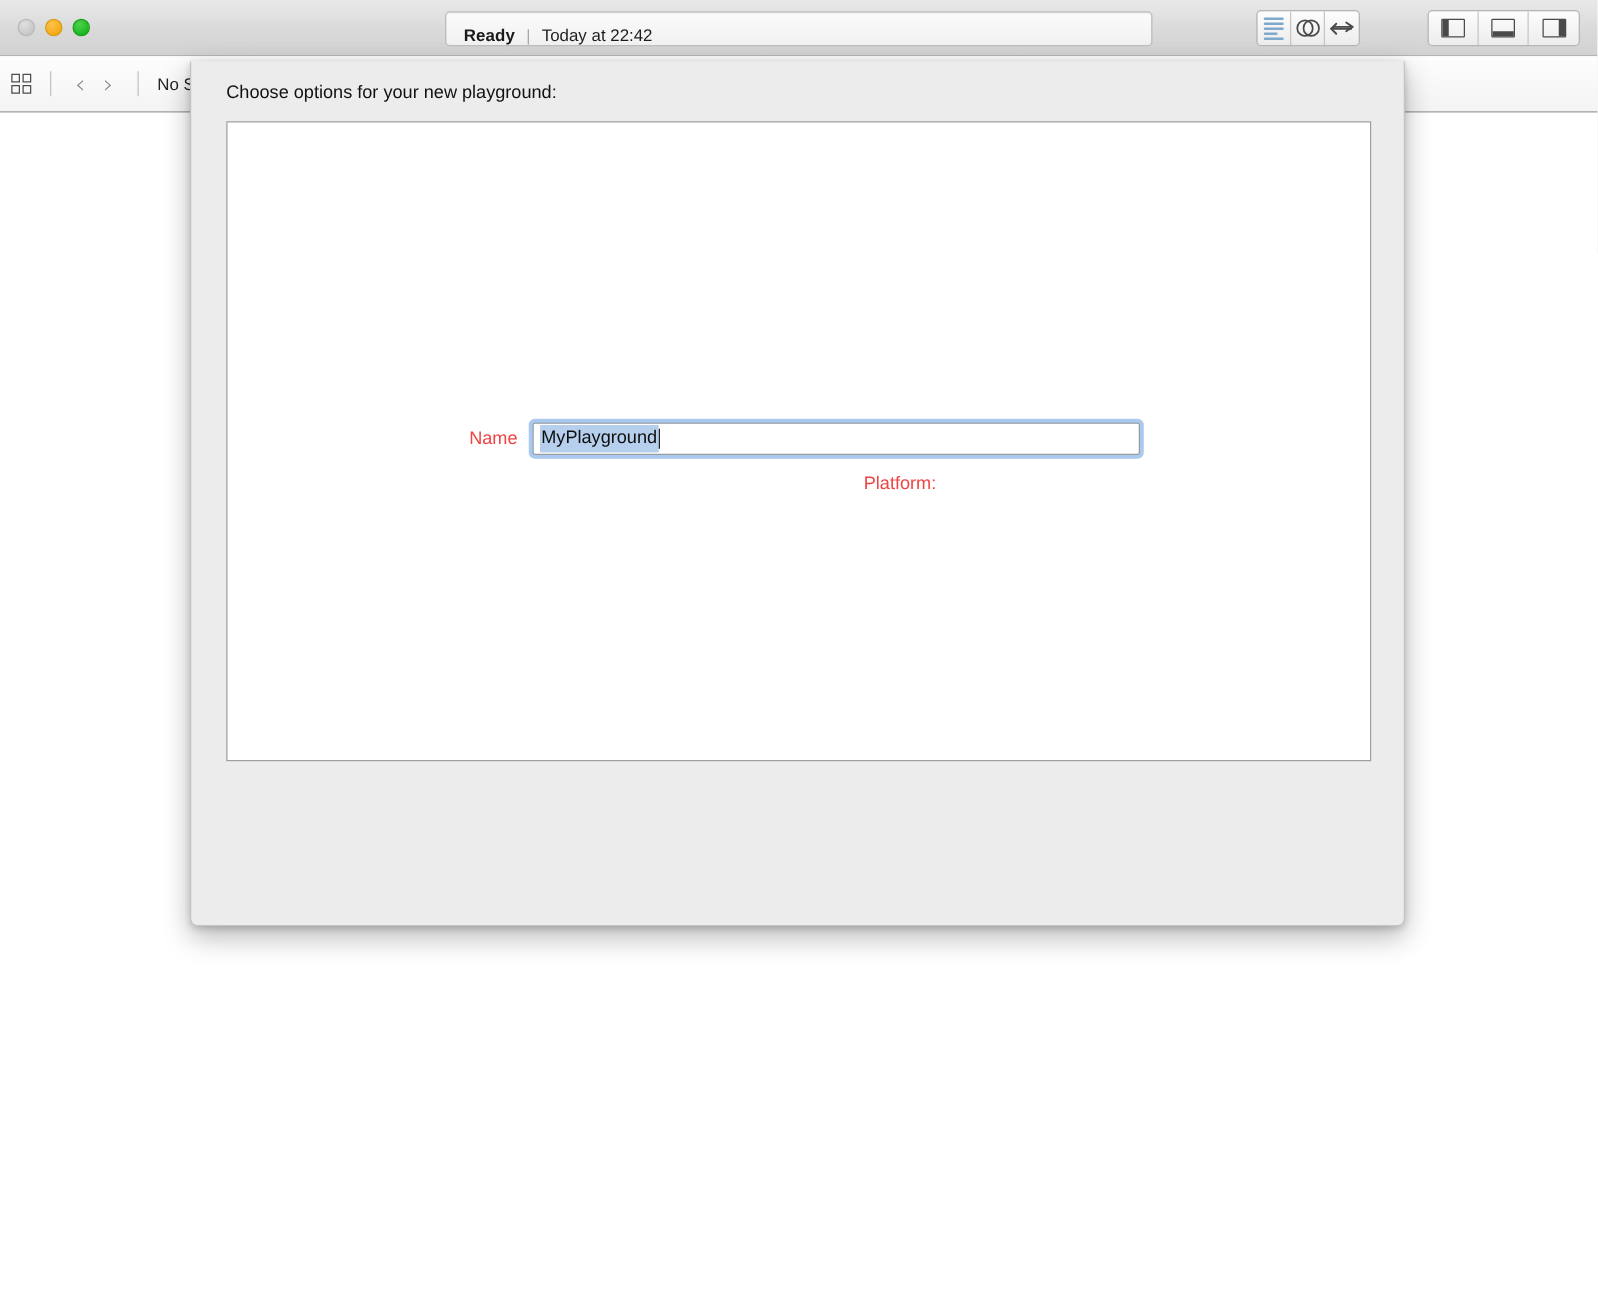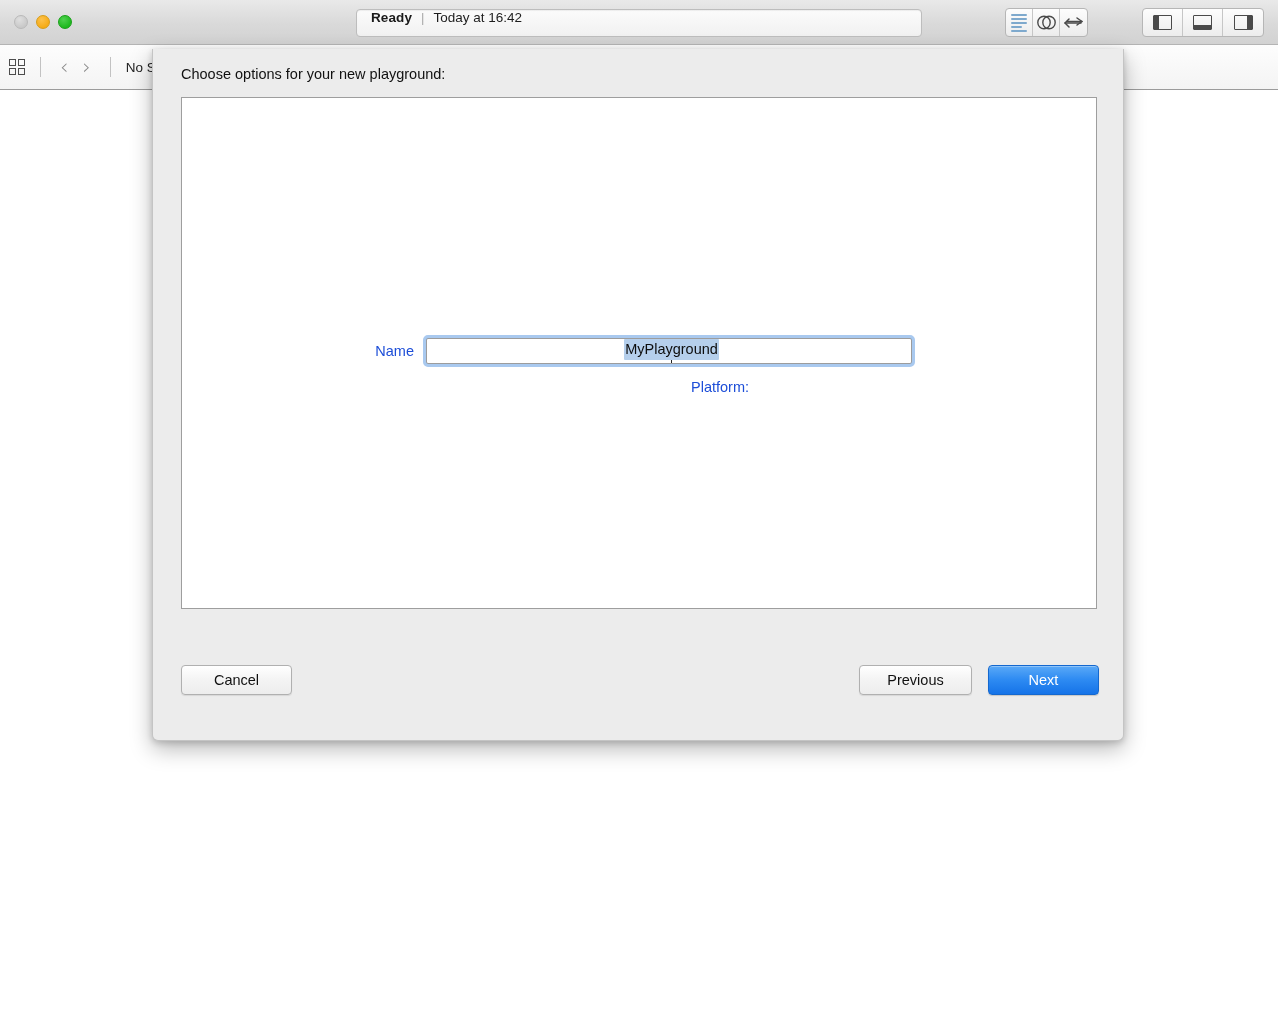--- a/index.html
+++ b/index.html
@@ -56,21 +56,21 @@
   .status-bar {
     position: absolute;
     left: 356px; top: 9px;
     width: 566px;
     height: 28px;
     background: linear-gradient(to bottom, #fbfbfb 0%, #f1f1f1 100%);
     border: 1px solid #bdbdbd;
     border-radius: 4px;
     box-shadow: inset 0 1px 1px rgba(0,0,0,0.06);
     display: flex;
-    align-items: flex-start;
+    align-items: flex-end;
     box-sizing: border-box;
     padding-left: 14px;
     overflow: hidden;
   }
   .status-ready {
     font-size: 13.5px;
     font-weight: bold;
     color: #1a1a1a;
     letter-spacing: 0.1px;
   }
@@ -241,42 +241,41 @@
     align-items: center;
   }
   .row-name     { left: 0; top: 240px; width: 100%; }
   .row-platform { left: 0; top: 281px; width: 100%; justify-content: center; }
 
   .field-label {
     width: 244px;
     text-align: right;
     padding-right: 12px;
     font-size: 14.5px;
-    color: #1d4ed8;
+    color: #ef4444;
     box-sizing: border-box;
     flex: none;
   }
 
   .text-field {
     width: 486px;
     height: 26px;
     background: #ffffff;
     border: 1px solid #9c9c9c;
     border-radius: 2px;
     box-sizing: border-box;
     display: flex;
     align-items: center;
     padding-left: 5px;
     font-size: 14.5px;
     color: #0d0d0d;
     position: relative;
     outline: 3px solid #a9c9ef;
     outline-offset: 0px;
     box-shadow: 0 0 0 1px #7fb0e8;
-    flex-direction: column;
   }
   .selected-text {
     background: #b5cfec;
     padding: 1px 1px 2px 1px;
     border-radius: 1px;
     line-height: 1.25;
   }
   .caret {
     display: inline-block;
     width: 1px;
@@ -358,21 +357,21 @@
 
   <div class="traffic-lights">
     <div class="tl tl-close"></div>
     <div class="tl tl-min"></div>
     <div class="tl tl-max"></div>
   </div>
 
   <div class="status-bar">
     <span class="status-ready">Ready</span>
     <span class="status-sep">|</span>
-    <span class="status-time">Today at 16:42</span>
+    <span class="status-time">Today at 22:42</span>
   </div>
 
   <div class="toolbar-group left-group">
     <div class="tb-btn">
       <span class="icon-lines">
         <span></span>
           <span></span>
           <span></span>
           <span></span>
           <span></span>
@@ -444,19 +443,14 @@
         </div>
       </div>
 
       <div class="form-row row-platform">
         <div class="field-label">Platform:</div>
       </div>
 
     </div>
   </div>
 
-  <div class="sheet-footer">
-    <div class="btn btn-default btn-cancel">Cancel</div>
-    <div class="btn btn-default btn-previous">Previous</div>
-    <div class="btn btn-primary btn-next">Next</div>
-  </div>
 
 </div>
 
 </body></html>

